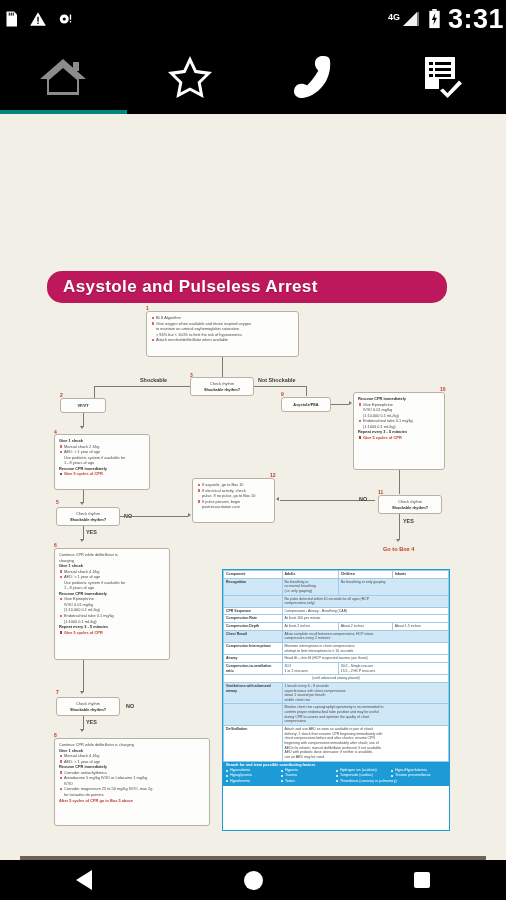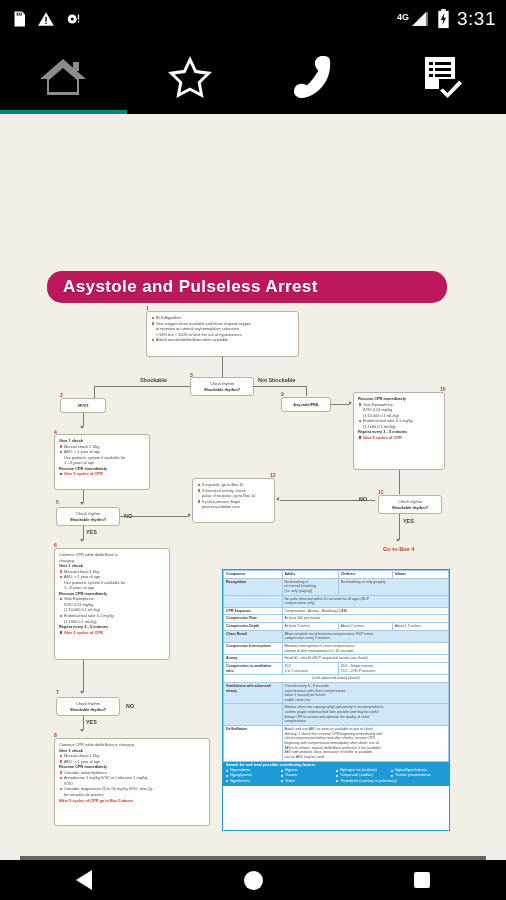--- a/index.html
+++ b/index.html
@@ -1,27 +1,27 @@
 <!DOCTYPE html>
 <html><head>
 <meta charset="utf-8">
 <style>
   * { margin:0; padding:0; box-sizing:border-box; }
   html,body { width:506px; height:900px; background:#000; }
   body { font-family:"Liberation Sans", sans-serif; overflow:hidden; }
 
   
   #statusbar{ height:38px; background:#000; display:flex; align-items:center;
-              padding:0 10px; color:#fff; }
+              padding:0 2px; color:#fff; }
   .sb-left{ display:flex; align-items:center; gap:9px; }
   .sb-right{ margin-left:auto; display:flex; align-items:center; gap:7px; }
   .sb-ico{ width:18px; height:18px; display:block; }
   .sb-net{ display:flex; align-items:flex-end; position:relative; }
   .sb-net sup{ font-size:9px; line-height:1; margin-right:1px; margin-bottom:6px; font-weight:700;}
-  .clock{ font-size:19px; font-weight:400; letter-spacing:.5px; }
+  .clock{ font-size:27px; font-weight:700; letter-spacing:.5px; }
 
   
   #tabbar{ height:76px; background:#000; display:flex; position:relative; }
   .tab{ flex:1; display:flex; align-items:center; justify-content:center;
         position:relative; }
   .tab svg{ display:block; }
   .tab .underline{ position:absolute; left:0; right:0; bottom:0; height:4px;
                    background:#00897b; }
 
   

